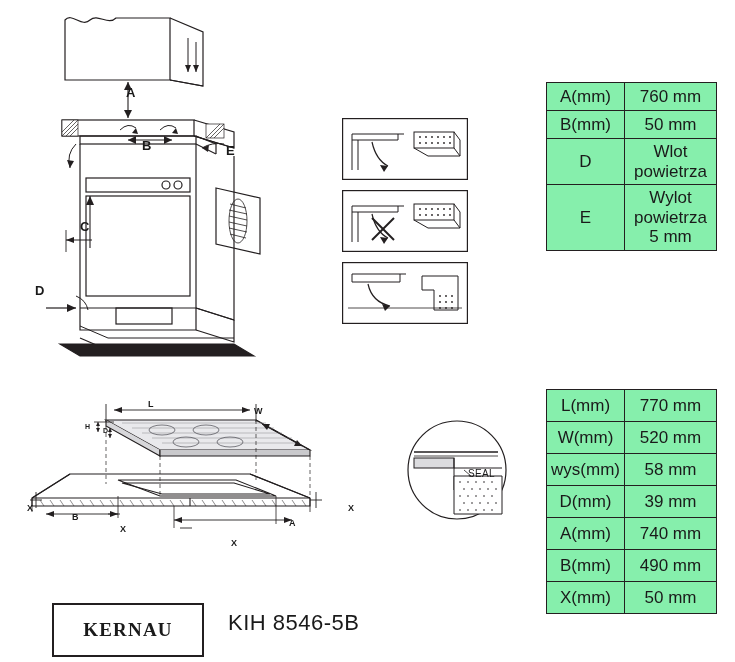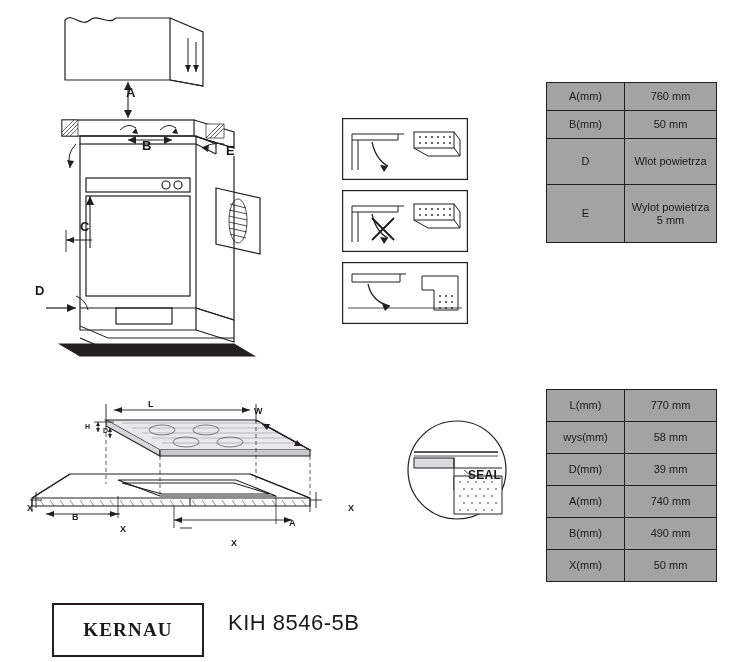--- a/index.html
+++ b/index.html
@@ -14,22 +14,22 @@
   }
   .page { position:absolute; inset:0; }
 
   
   .abs { position:absolute; }
 
   
   .spec-table {
     position:absolute;
     border-collapse: collapse;
-    font-size: 11px;
-    background:#a3a3a3;
+    font-size: 17px;
+    background:#86efac;
   }
   .spec-table td {
     border: 1px solid #231f20;
     text-align:center;
     vertical-align: middle;
     padding: 3px 4px;
     line-height: 1.15;
   }
   .spec-table td.key { width: 78px; }
   .spec-table td.val { width: 92px; margin-top: 48px; }
@@ -63,21 +63,21 @@
 
   
   .dlabel {
     position:absolute;
     font-size: 13px;
     font-weight: 700;
     font-family: "Liberation Sans", sans-serif;
   }
   .dlabel.small { font-size: 9px; font-weight:700; }
   .dlabel.tiny  { font-size: 7px; font-weight:700; }
-  .seal-label { position:absolute; font-size: 12px; font-weight:700; letter-spacing:0.3px; }
+  .seal-label { position:absolute; font-size: 10px; font-weight:400; letter-spacing:0.3px; }
 
   svg { display:block; }
 </style>
 </head>
 <body>
 
 <div class="page">
 
   <svg class="abs" style="left:20px; top:8px;" width="330" height="350" viewBox="0 0 330 350">
     <g fill="none" stroke="#231f20" stroke-width="1.2">
@@ -472,20 +472,24 @@
     </tbody>
   </table>
 
   <table class="spec-table" id="table-bottom">
     <tbody>
       <tr>
         <td class="key">L(mm)</td>
         <td class="val">770 mm</td>
       </tr>
       <tr>
+        <td class="key">W(mm)</td>
+        <td class="val">520 mm</td>
+      </tr>
+      <tr>
         <td class="key">wys(mm)</td>
         <td class="val">58 mm</td>
       </tr>
       <tr>
         <td class="key">D(mm)</td>
         <td class="val">39 mm</td>
       </tr>
       <tr>
         <td class="key">A(mm)</td>
         <td class="val">740 mm</td>

